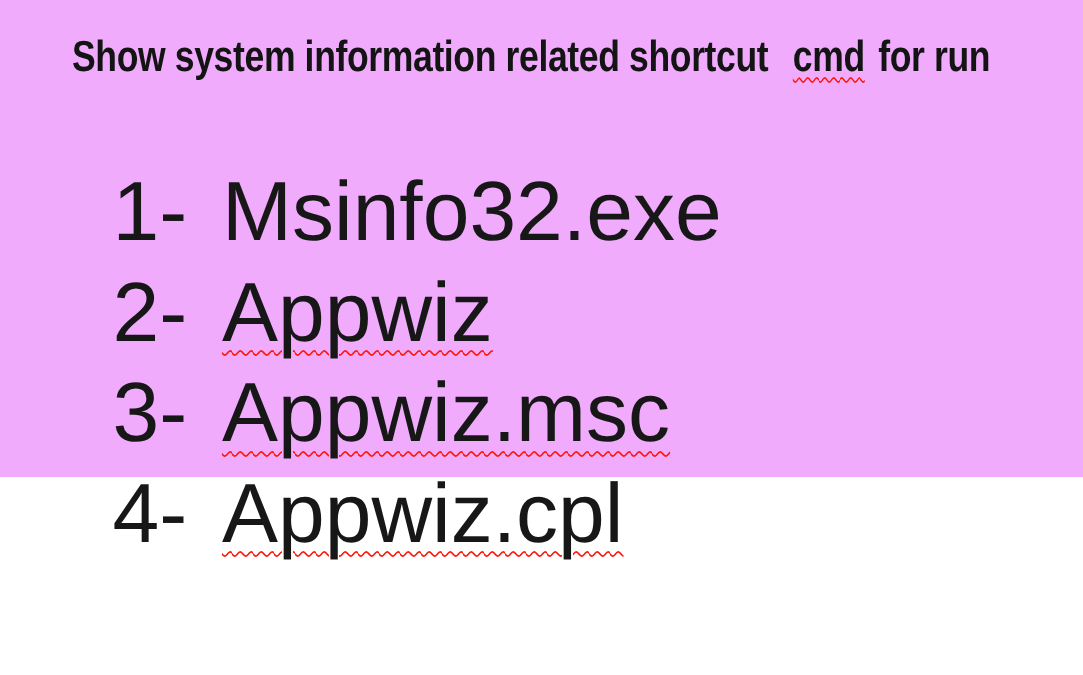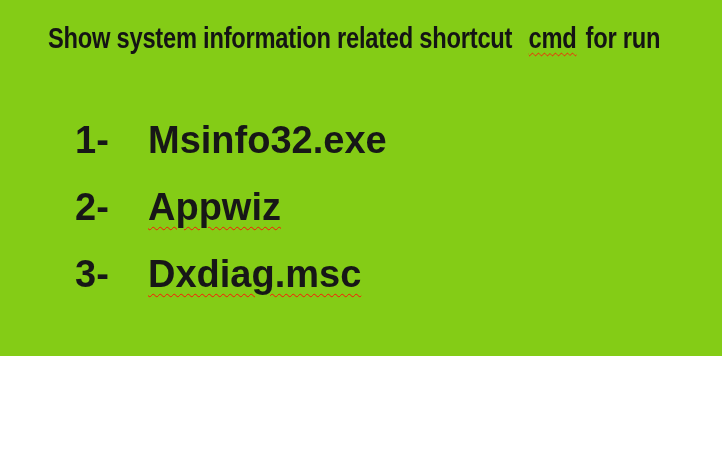--- a/index.html
+++ b/index.html
@@ -8,22 +8,22 @@
     width: 722px;
     height: 450px;
     background: #ffffff;
     overflow: hidden;
     font-family: "Liberation Sans", sans-serif;
     color: #171717;
   }
   .slide {
     position: relative;
     width: 722px;
-    height: 356px;
-    background: #84cc16;
+    height: 318px;
+    background: #f0abfc;
   }
   
   .title {
     position: absolute;
     left: 48px;
     top: 24px;
     font-size: 29px;
     font-weight: 700;
     line-height: 1;
     white-space: nowrap;
@@ -42,24 +42,23 @@
     margin-left: 11px;
   }
   
   .list {
     position: absolute;
     left: 75px;
     top: 107px;
   }
   .row {
     height: 67px;
-    font-size: 38px;
+    font-size: 56px;
     line-height: 67px;
     white-space: nowrap;
-    font-weight: bold;
   }
   .num {
     display: inline-block;
     width: 73px;
   }
   .squiggle {
     text-decoration: underline;
     text-decoration-style: wavy;
     text-decoration-color: #ff1405;
     text-decoration-thickness: 1px;
@@ -74,17 +73,20 @@
   <div class="title" style="transform-origin: 0px 100%; transform: scaleX(0.817089);"><span>Show system information related shortcut</span><span class="cmd-word">cmd</span><span class="title-suffix">for run</span></div>
 
   <div class="list">
     <div class="row">
       <span class="num">1-</span><span class="label">Msinfo32.exe</span>
     </div>
     <div class="row">
       <span class="num">2-</span><span class="label squiggle">Appwiz</span>
     </div>
     <div class="row">
-      <span class="num">3-</span><span class="label squiggle">Dxdiag.msc</span>
+      <span class="num">3-</span><span class="label squiggle">Appwiz.msc</span>
+    </div>
+    <div class="row">
+      <span class="num">4-</span><span class="label squiggle">Appwiz.cpl</span>
     </div>
   </div>
 
 </div>
 
 </body></html>

